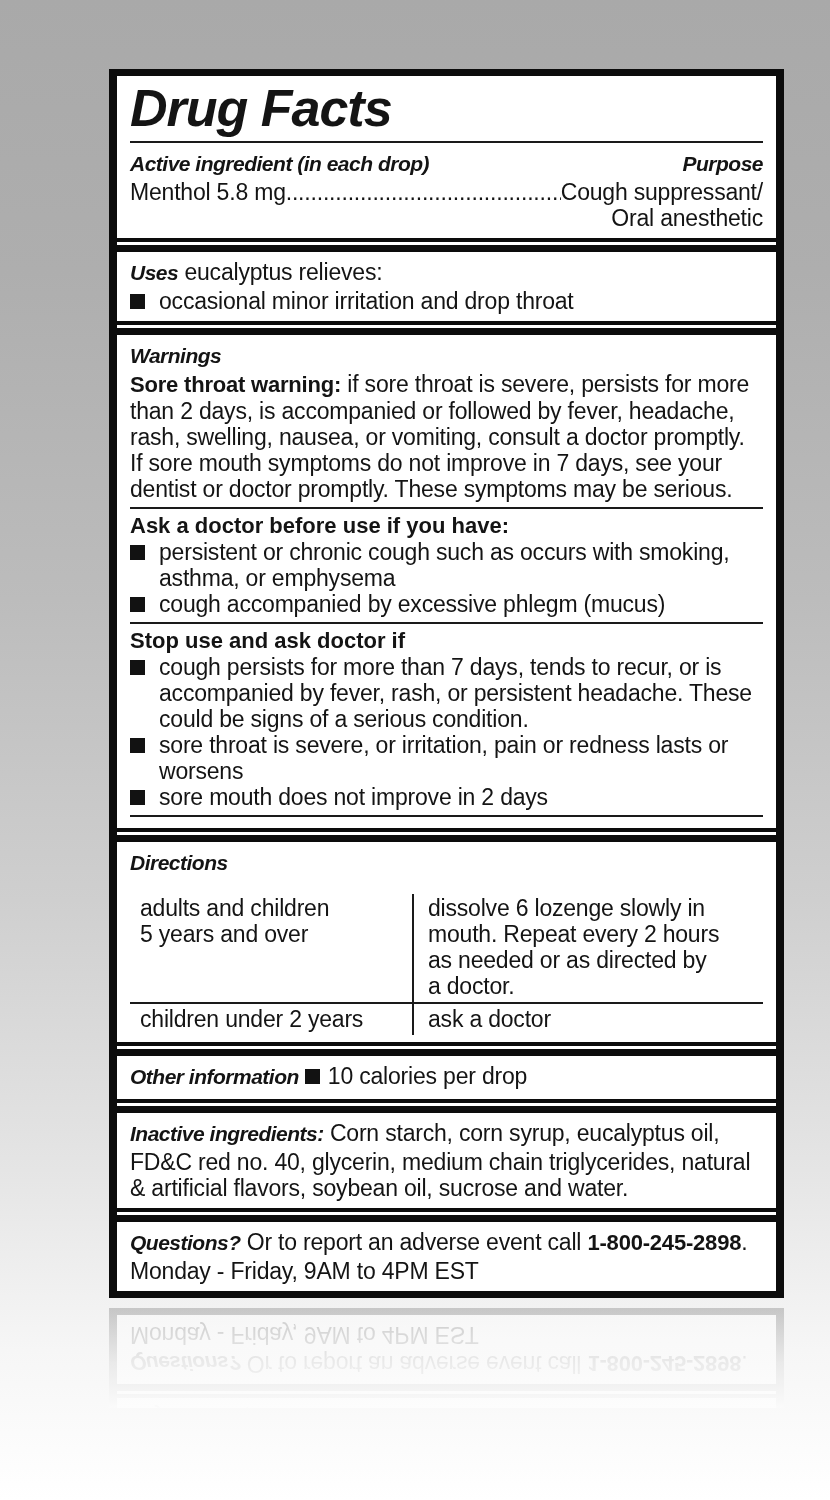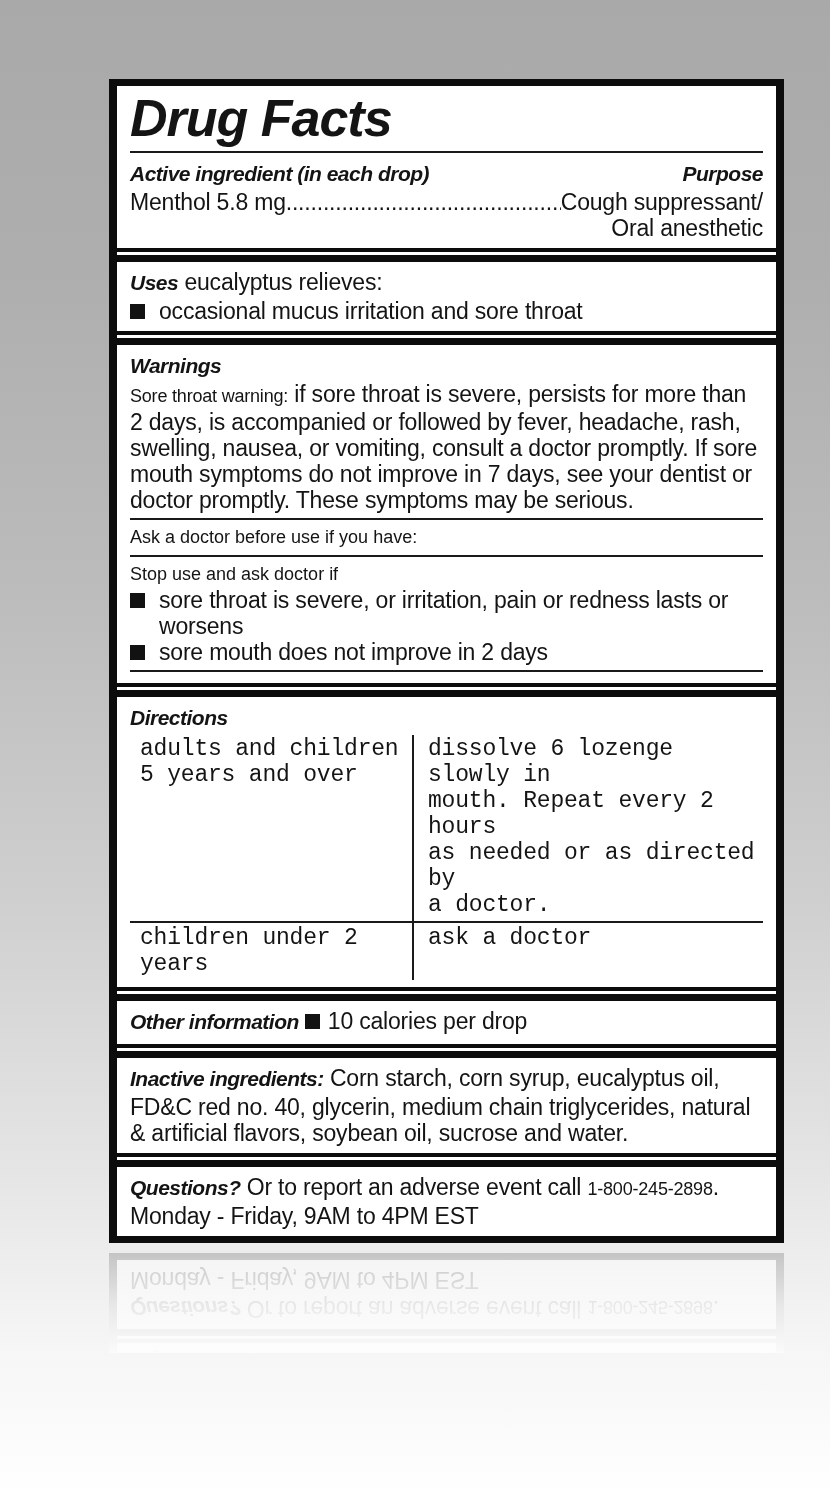--- a/index.html
+++ b/index.html
@@ -1,53 +1,53 @@
 <!DOCTYPE html>
 <html><head>
 <meta charset="utf-8">
 <style>
   html,body{margin:0;padding:0;width:830px;height:1500px;overflow:hidden;}
   body{
     font-family:"Liberation Sans","DejaVu Sans",sans-serif;
     background:linear-gradient(180deg,#a9a9a9 0%,#aeaeae 18%,#bcbcbc 40%,#cfcfcf 60%,#e5e5e5 78%,#f6f6f6 90%,#ffffff 100%);
     color:#141414;
   }
-  .stage{position:absolute;left:80px;top:79px;width:675px;padding-left:29px;}
+  .stage{position:absolute;left:80px;top:69px;width:675px;padding-left:29px;}
 
   
   .label{background:#ffffff;border-left:8px solid #0c0c0c;border-right:8px solid #0c0c0c;box-sizing:border-box;}
   .section{border-top:7px solid #0c0c0c;border-bottom:4px solid #0c0c0c;margin-top:3px;background:#fff;padding:5px 13px 7px 13px;}
   .section:first-child{margin-top:0;}
   .section:last-child{border-bottom:7px solid #0c0c0c;}
 
   
   .body-txt{font-size:23px;line-height:26px;letter-spacing:-0.2px;}
   .h-ital{font-style:italic;font-weight:bold;font-size:21px;line-height:31px;letter-spacing:-0.5px;}
   .title{font-style:italic;font-weight:bold;font-size:52px;line-height:54px;letter-spacing:-1px;}
-  .sub-bold{font-weight:normal;font-size:18px;line-height:26px;}
+  .sub-bold{font-weight:bold;font-size:22px;line-height:26px;}
   .rule{border:0;border-top:2px solid #1a1a1a;margin:5px 0 4px 0;}
   .title-rule{border:0;border-top:2.5px solid #1a1a1a;margin:6px 0 5px 0;}
 
   
   .active-row{display:flex;justify-content:space-between;align-items:baseline;}
   .dose-row{display:flex;align-items:baseline;white-space:nowrap;}
   .dose-dots{flex:1;overflow:hidden;}
   .right-line{text-align:right;}
 
   
   ul.blist{list-style:none;margin:0;padding:0;}
   ul.blist li{position:relative;padding-left:29px;margin:0;}
   .sq{position:absolute;left:0;top:6px;width:15px;height:15px;background:#121212;}
   .sq-inline{display:inline-block;width:15px;height:15px;background:#121212;margin:0 8px 0 6px;}
 
   p{margin:0;}
   .mt2{margin-top:2px;}
 
   
-  .dir-table{width:100%;border-collapse:collapse;margin-top:2px;font-family:Liberation Mono, monospace;}
+  .dir-table{width:100%;border-collapse:collapse;margin-top:16px;}
   .dir-table td{vertical-align:top;padding:1px 0 3px 10px;}
   .dir-table td.what{border-left:2px solid #1a1a1a;padding-left:14px;}
   .dir-table tr.r2 td{border-top:2px solid #1a1a1a;padding-top:2px;}
   .dir-table td.who{width:272px;}
   .line{display:block;}
 
   
   .reflection{position:relative;margin-top:10px;height:100px;overflow:hidden;}
   .reflection .flip{transform:scaleY(-1);opacity:0.30;filter:blur(0.4px);}
   .reflection .fade{position:absolute;left:-10px;right:-10px;top:0;bottom:0;
@@ -72,35 +72,40 @@
         <span class="dose-dots">..........................................................</span>
         <span>Cough suppressant/</span>
       </div>
       <div class="body-txt right-line">Oral anesthetic</div>
     </div>
 
     <div class="section">
       <p class="body-txt"><span class="h-ital">Uses</span>
         <span>eucalyptus relieves:</span></p>
       <ul class="blist body-txt mt2">
-        <li><span class="sq"></span><span>occasional mucus irritation and sore throat</span></li>
+        <li><span class="sq"></span><span>occasional minor irritation and drop throat</span></li>
       </ul>
     </div>
 
     <div class="section">
       <div class="h-ital">Warnings</div>
       <p class="body-txt"><span class="sub-bold">Sore throat warning:</span>
         <span>if sore throat is severe, persists for more than 2 days, is accompanied or followed by fever, headache, rash, swelling, nausea, or vomiting, consult a doctor promptly. If sore mouth symptoms do not improve in 7 days, see your dentist or doctor promptly. These symptoms may be serious.</span></p>
 
       <hr class="rule">
       <p class="sub-bold">Ask a doctor before use if you have:</p>
+      <ul class="blist body-txt">
+        <li><span class="sq"></span><span>persistent or chronic cough such as occurs with smoking, asthma, or emphysema</span></li>
+        <li><span class="sq"></span><span>cough accompanied by excessive phlegm (mucus)</span></li>
+      </ul>
 
       <hr class="rule">
       <p class="sub-bold">Stop use and ask doctor if</p>
       <ul class="blist body-txt">
+        <li><span class="sq"></span><span>cough persists for more than 7 days, tends to recur, or is accompanied by fever, rash, or persistent headache. These could be signs of a serious condition.</span></li>
         <li><span class="sq"></span><span>sore throat is severe, or irritation, pain or redness lasts or worsens</span></li>
         <li><span class="sq"></span><span>sore mouth does not improve in 2 days</span></li>
       </ul>
 
       <hr class="rule">
     </div>
 
     <div class="section">
       <div class="h-ital">Directions</div>
       <table class="dir-table body-txt">

